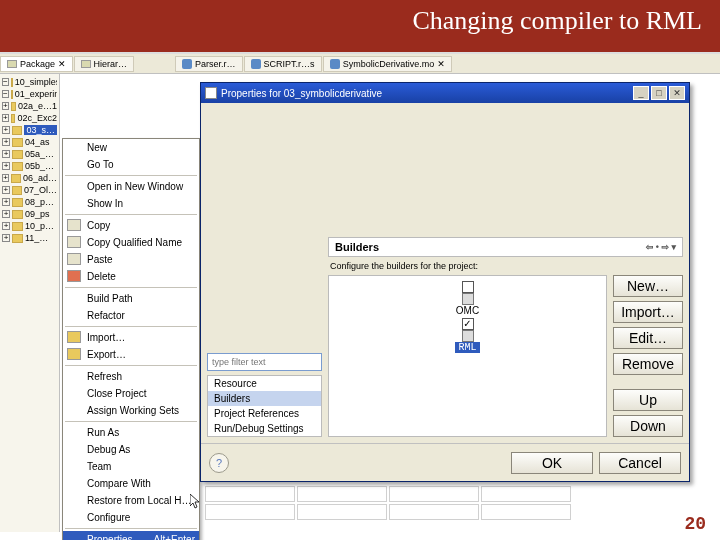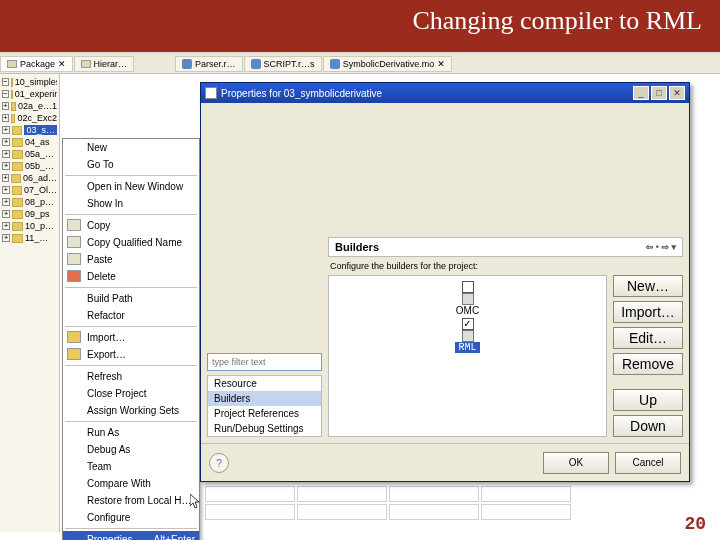--- a/index.html
+++ b/index.html
@@ -44,21 +44,21 @@
   .b-row { display: flex; align-items: center; gap: 0; padding: 1px 0; flex-direction: column; }
   .b-check { width: 12px; height: 12px; border: 1px solid #555; background: #fff; text-align: center; font-size: 10px; line-height: 10px; }
   .b-check.on::after { content: "✓"; color: #000; }
   .b-row.sel .b-label { background: #2f5bbd; color: #fff; padding: 0 3px; font-family: Liberation Mono, monospace; }
   .btn-col { width: 70px; display: flex; flex-direction: column; gap: 4px; }
   .btn { height: 22px; font-size: 14px; border: 1px solid #8a867a; background: linear-gradient(#fdfdfb,#e6e3d6); text-align: center; line-height: 20px; }
   .btn.gap-top { margin-top: 10px; }
   .dlg-footer { height: 38px; border-top: 1px solid #c0c0c0; display: flex; align-items: center; padding: 0 8px; gap: 6px; }
   .help-circ { width: 20px; height: 20px; border: 1px solid #9c9a8c; border-radius: 50%; text-align: center; line-height: 18px; font-size: 11px; color: #5a7abf; background: #f7f5ec; }
   .dlg-footer .spacer { flex: 1; }
-  .footer-btn { width: 66px; height: 22px; font-size: 10px; border: 1px solid #8a867a; background: linear-gradient(#fdfdfb,#e6e3d6); line-height: 20px; text-align: center; }
+  .footer-btn { width: 82px; height: 22px; font-size: 14px; border: 1px solid #8a867a; background: linear-gradient(#fdfdfb,#e6e3d6); line-height: 20px; text-align: center; }
   .page-num { position: absolute; right: 14px; bottom: 6px; color: #9a2b1d; font-family: Liberation Mono, monospace; font-size: 18px; font-weight: bold; }
   .bg-grid { position: absolute; left: 205px; top: 486px; width: 470px; height: 36px; }
   .bg-grid .cell { position: absolute; border: 1px solid #d0d0d0; height: 16px; }
 </style>
 </head>
 <body>
 
 <div class="slide-title">Changing compiler to RML</div>
 
 <div class="toolbar">

